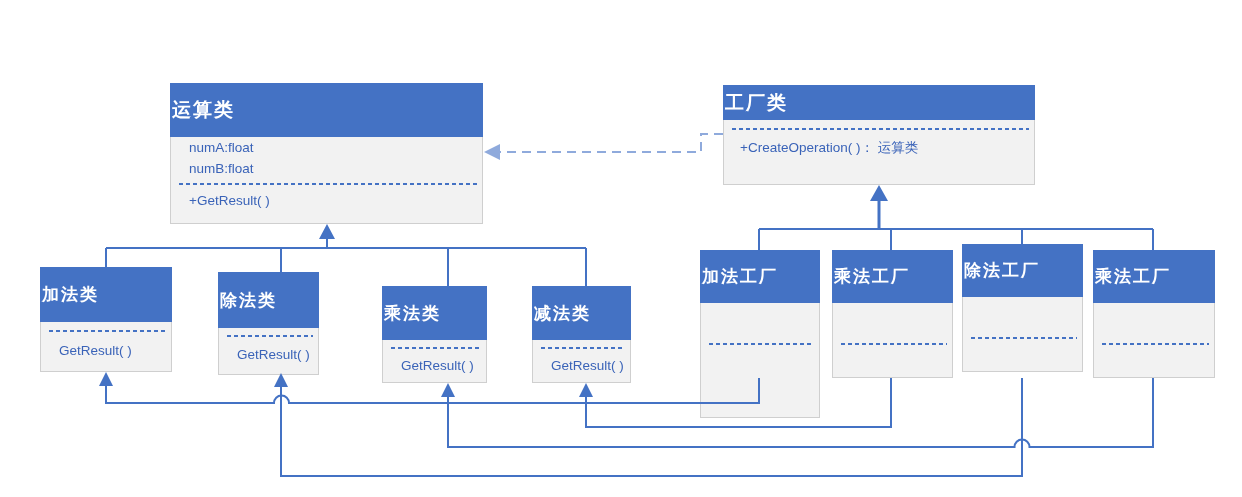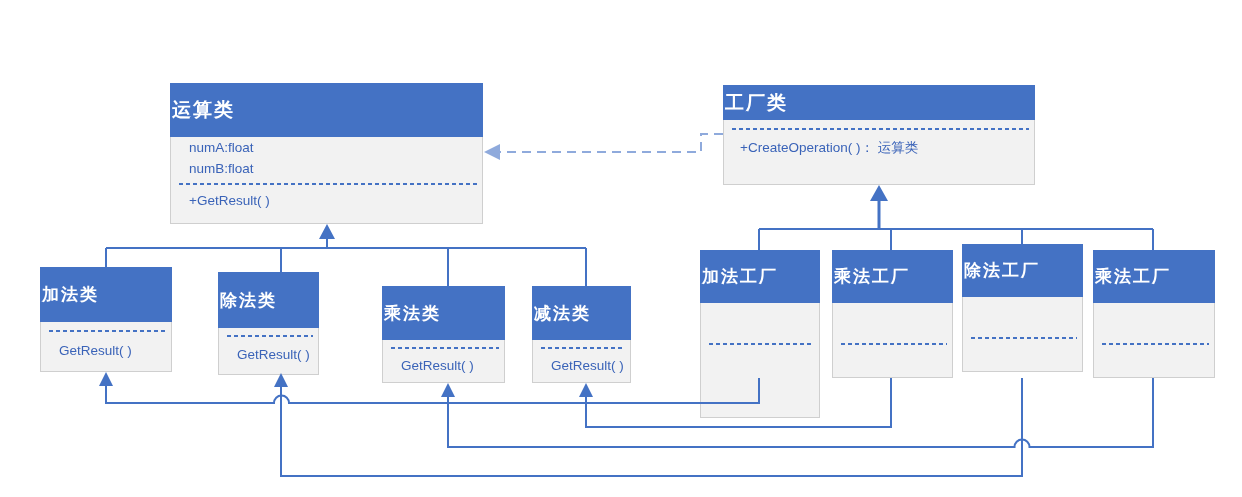--- a/index.html
+++ b/index.html
@@ -64,21 +64,21 @@
   <div class="uml-box" style="left:218px;top:272px;width:101px;height:103px">
     <div class="uml-header hdr-sm" style="height:56px">
       <span>除法类</span>
     </div>
     <div class="uml-body">
       <div class="sep" style="margin:7px 5px 0 8px"></div>
       <div class="line" style="padding-top:7px">GetResult( )</div>
     </div>
   </div>
 
-  <div class="uml-box" style="left:382px;top:286px;width:123px;height:97px">
+  <div class="uml-box" style="left:382px;top:286px;width:105px;height:97px">
     <div class="uml-header hdr-sm" style="height:54px">
       <span>乘法类</span>
     </div>
     <div class="uml-body">
       <div class="sep" style="margin:7px 5px 0 8px"></div>
       <div class="line" style="padding-top:6px">GetResult( )</div>
     </div>
   </div>
 
   <div class="uml-box" style="left:532px;top:286px;width:99px;height:97px">

